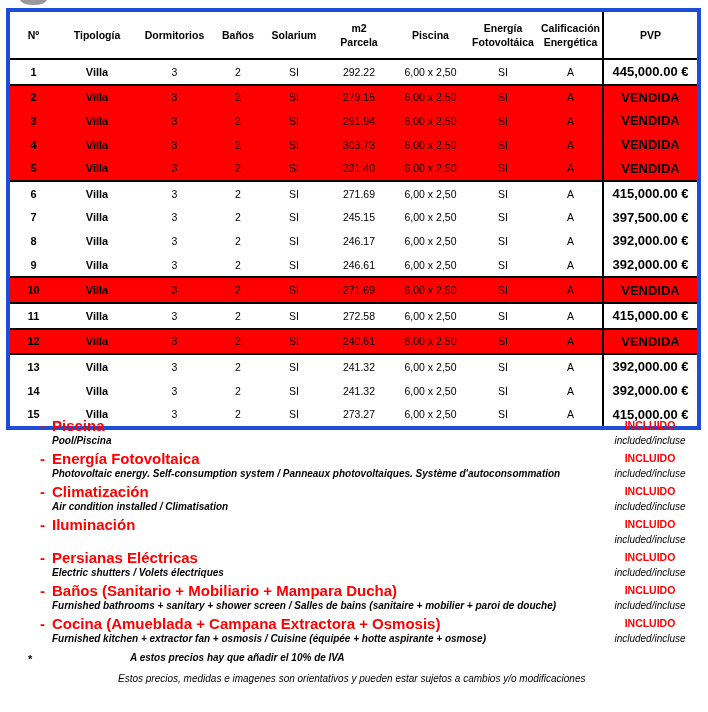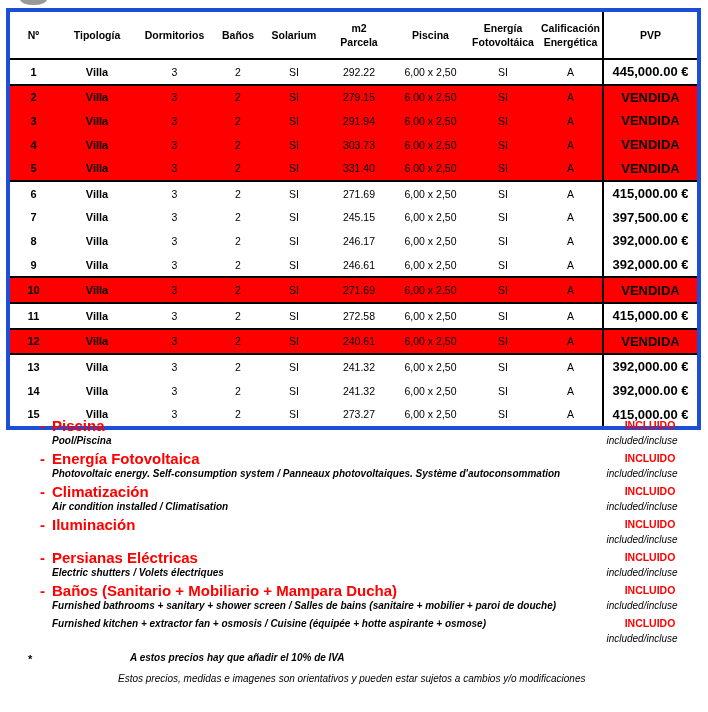--- a/index.html
+++ b/index.html
@@ -35,21 +35,21 @@
 
   
   .features{position:absolute;left:30px;top:418px;right:0px;}
   .feature{position:relative;margin-bottom:3px;min-height:30px;}
   .f-titleline{line-height:15px;font-size:15px;}
   .f-dash{display:inline-block;width:12px;color:#ff0000;font-weight:bold;padding-left:10px;}
   .f-title{color:#ff0000;font-weight:bold;}
   .f-desc{font-style:italic;font-size:10px;line-height:15px;padding-left:22px;font-weight:bold;}
   .f-status{position:absolute;right:0;top:0;width:116px;text-align:center;
     color:#ff0000;font-weight:bold;font-size:10.5px;line-height:15px;}
-  .f-status-sub{position:absolute;right:8px;top:15px;width:116px;text-align:center;
+  .f-status-sub{position:absolute;right:0;top:15px;width:116px;text-align:center;
     font-style:italic;font-size:10px;line-height:15px;color:#000;}
 
   
   .footnote{position:absolute;top:648px;left:0;width:708px;font-size:10px;}
   .fn-star{position:absolute;left:28px;top:5px;font-weight:bold;font-size:11px;}
   .fn-line1{position:absolute;left:130px;top:4px;font-weight:bold;font-style:italic;}
   .fn-line2{position:absolute;left:118px;top:25px;font-style:italic;}
 </style>
 </head>
 <body>
@@ -300,20 +300,21 @@
       <div class="f-status">INCLUIDO</div>
       <div class="f-status-sub">included/incluse</div>
     </div>
     <div class="feature">
       <div class="f-titleline"><span class="f-dash">-</span><span class="f-title">Baños (Sanitario + Mobiliario + Mampara Ducha)</span></div>
       <div class="f-desc">Furnished bathrooms + sanitary + shower screen / Salles de bains (sanitaire + mobilier + paroi de douche)</div>
       <div class="f-status">INCLUIDO</div>
       <div class="f-status-sub">included/incluse</div>
     </div>
     <div class="feature">
+      <div class="f-titleline"><span class="f-dash">-</span><span class="f-title">Cocina (Amueblada + Campana Extractora + Osmosis)</span></div>
       <div class="f-desc">Furnished kitchen + extractor fan + osmosis / Cuisine (équipée + hotte aspirante + osmose)</div>
       <div class="f-status">INCLUIDO</div>
       <div class="f-status-sub">included/incluse</div>
     </div>
   </div>
 
 <div class="footnote">
   <span class="fn-star">*</span>
   <span class="fn-line1">A estos precios hay que añadir el 10% de IVA</span>
   <span class="fn-line2">Estos precios, medidas e imagenes son orientativos y pueden estar sujetos a cambios y/o modificaciones</span>

